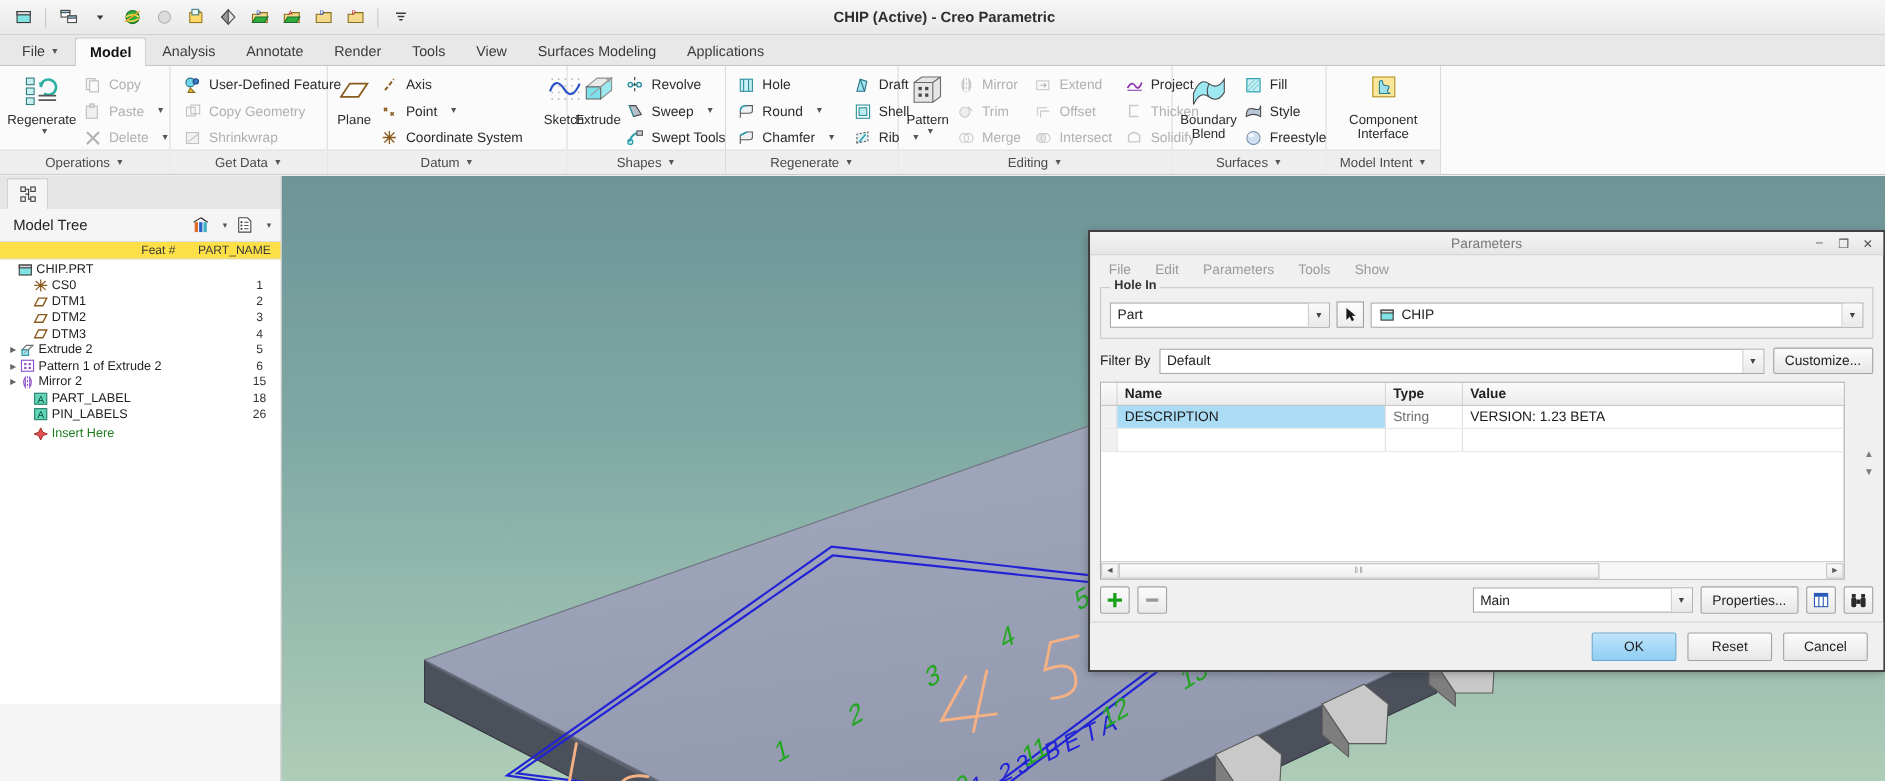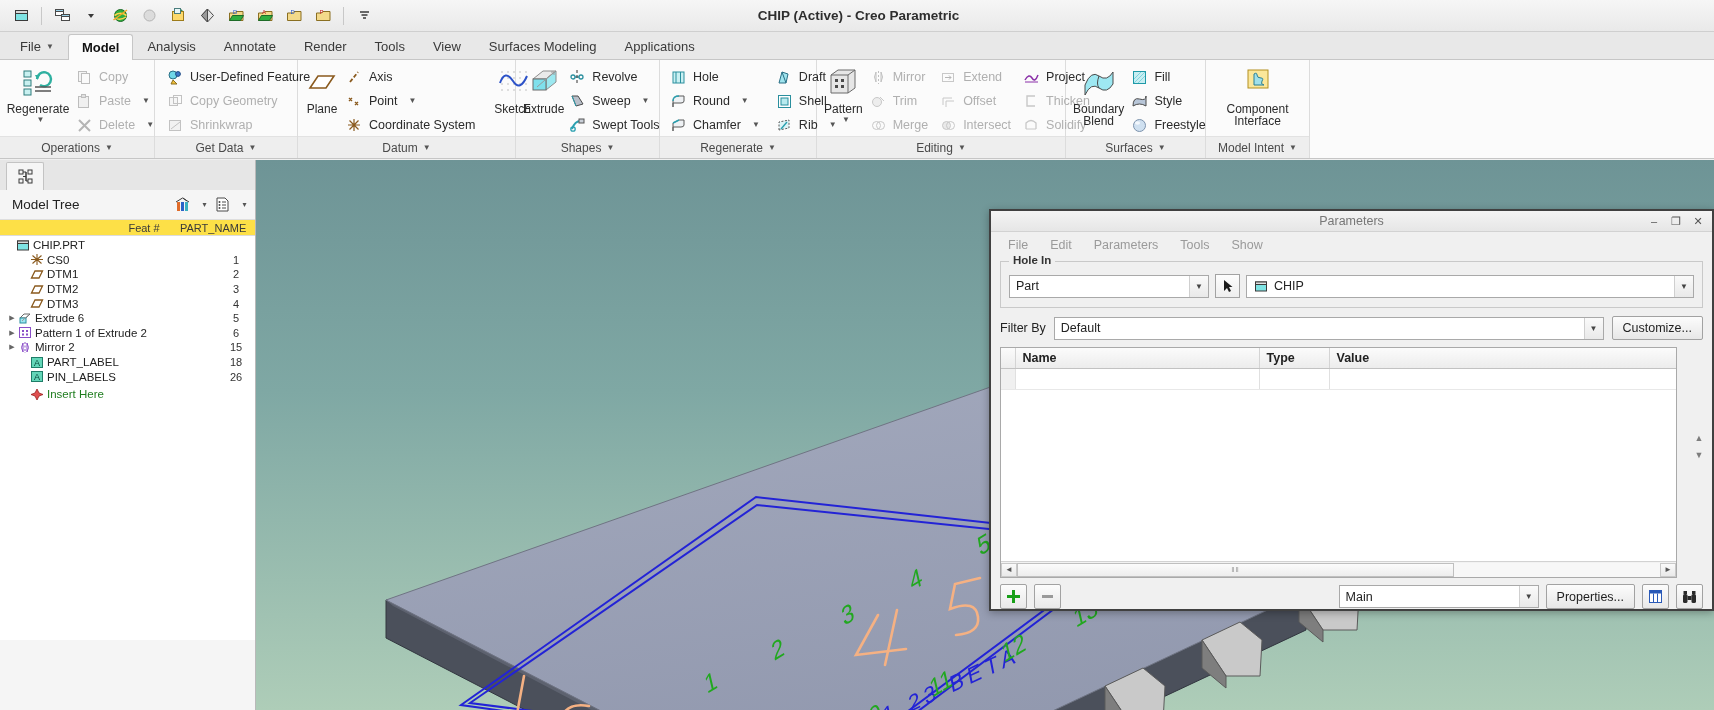--- a/index.html
+++ b/index.html
@@ -929,21 +929,21 @@
         <span class="tfeat">4</span>
       </div>
 
       <div class="trow" style="padding-left:6px">
         <span class="arrow">▶</span>
         <svg class="tico" viewBox="0 0 14 13">
             <path d="M2 6 L6 2 L12 2 L8 6 Z" fill="none" stroke="#6a6a6a"></path>
             <rect x="2" y="6" width="6" height="5" fill="#9ee8f2" stroke="#2a8f9e"></rect>
             <path d="M4 9 L11 2.5" stroke="#9a9a9a"></path>
           </svg>
-        <span class="tlabel">Extrude 6</span>
+        <span class="tlabel">Extrude 2</span>
         <span class="tfeat">5</span>
       </div>
 
       <div class="trow" style="padding-left:6px">
         <span class="arrow">▶</span>
         <svg class="tico" viewBox="0 0 14 13">
             <rect x="1.5" y="1.5" width="11" height="10" fill="#fff" stroke="#8a4fc8"></rect>
             <g fill="#8a4fc8">
               <rect x="4" y="4" width="2" height="2"></rect>
               <rect x="8" y="4" width="2" height="2"></rect>
@@ -1061,20 +1061,26 @@
             </colgroup>
           <thead>
             <tr>
               <th class="gut"></th>
               <th>Name</th>
               <th>Type</th>
               <th style="border-right:none">Value</th>
             </tr>
           </thead>
           <tbody>
+            <tr class="sel">
+              <td class="gut"></td>
+              <td class="nm">DESCRIPTION</td>
+              <td class="ty">String</td>
+              <td style="border-right:none">VERSION: 1.23 BETA</td>
+            </tr>
             <tr>
               <td class="gut"></td>
                 <td></td>
                 <td></td>
                 <td style="border-right:none"></td>
             </tr>
           </tbody>
         </table>
         <div style="flex:1"></div>
         <div class="hscroll">
@@ -1121,15 +1127,26 @@
         <svg class="ico" viewBox="0 0 17 17">
             <rect x="2" y="6" width="4.5" height="9" rx="1.6" fill="#2a2a2a"></rect>
             <rect x="10.5" y="6" width="4.5" height="9" rx="1.6" fill="#2a2a2a"></rect>
             <rect x="6.5" y="8" width="4" height="4" fill="#2a2a2a"></rect>
             <rect x="2.5" y="3" width="3.5" height="3" fill="#2a2a2a"></rect>
             <rect x="11" y="3" width="3.5" height="3" fill="#2a2a2a"></rect>
           </svg>
       </div>
     </div>
 
+    <div class="dlg-footer">
+      <div class="btn primary">
+          <span>OK</span>
+        </div>
+      <div class="btn">
+          <span>Reset</span>
+        </div>
+      <div class="btn">
+          <span>Cancel</span>
+        </div>
+    </div>
   </div>
 
 </div>
 
 </body></html>

